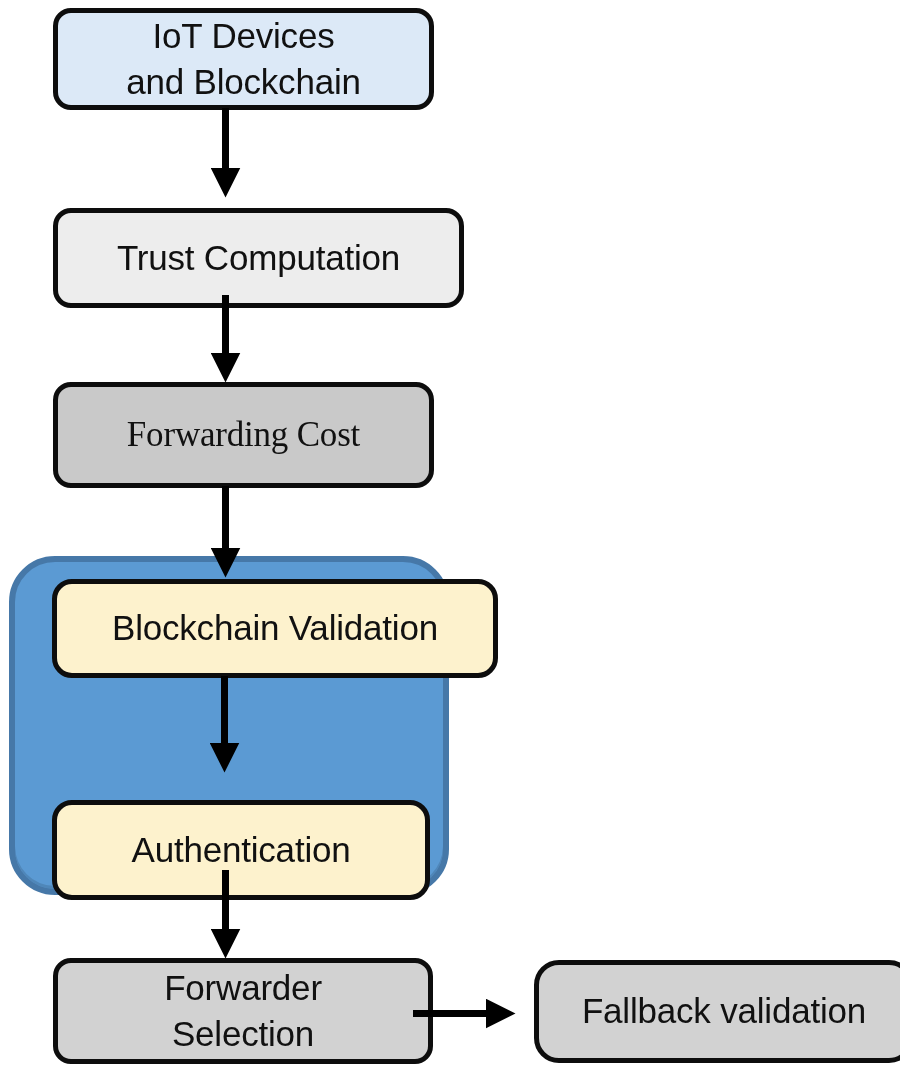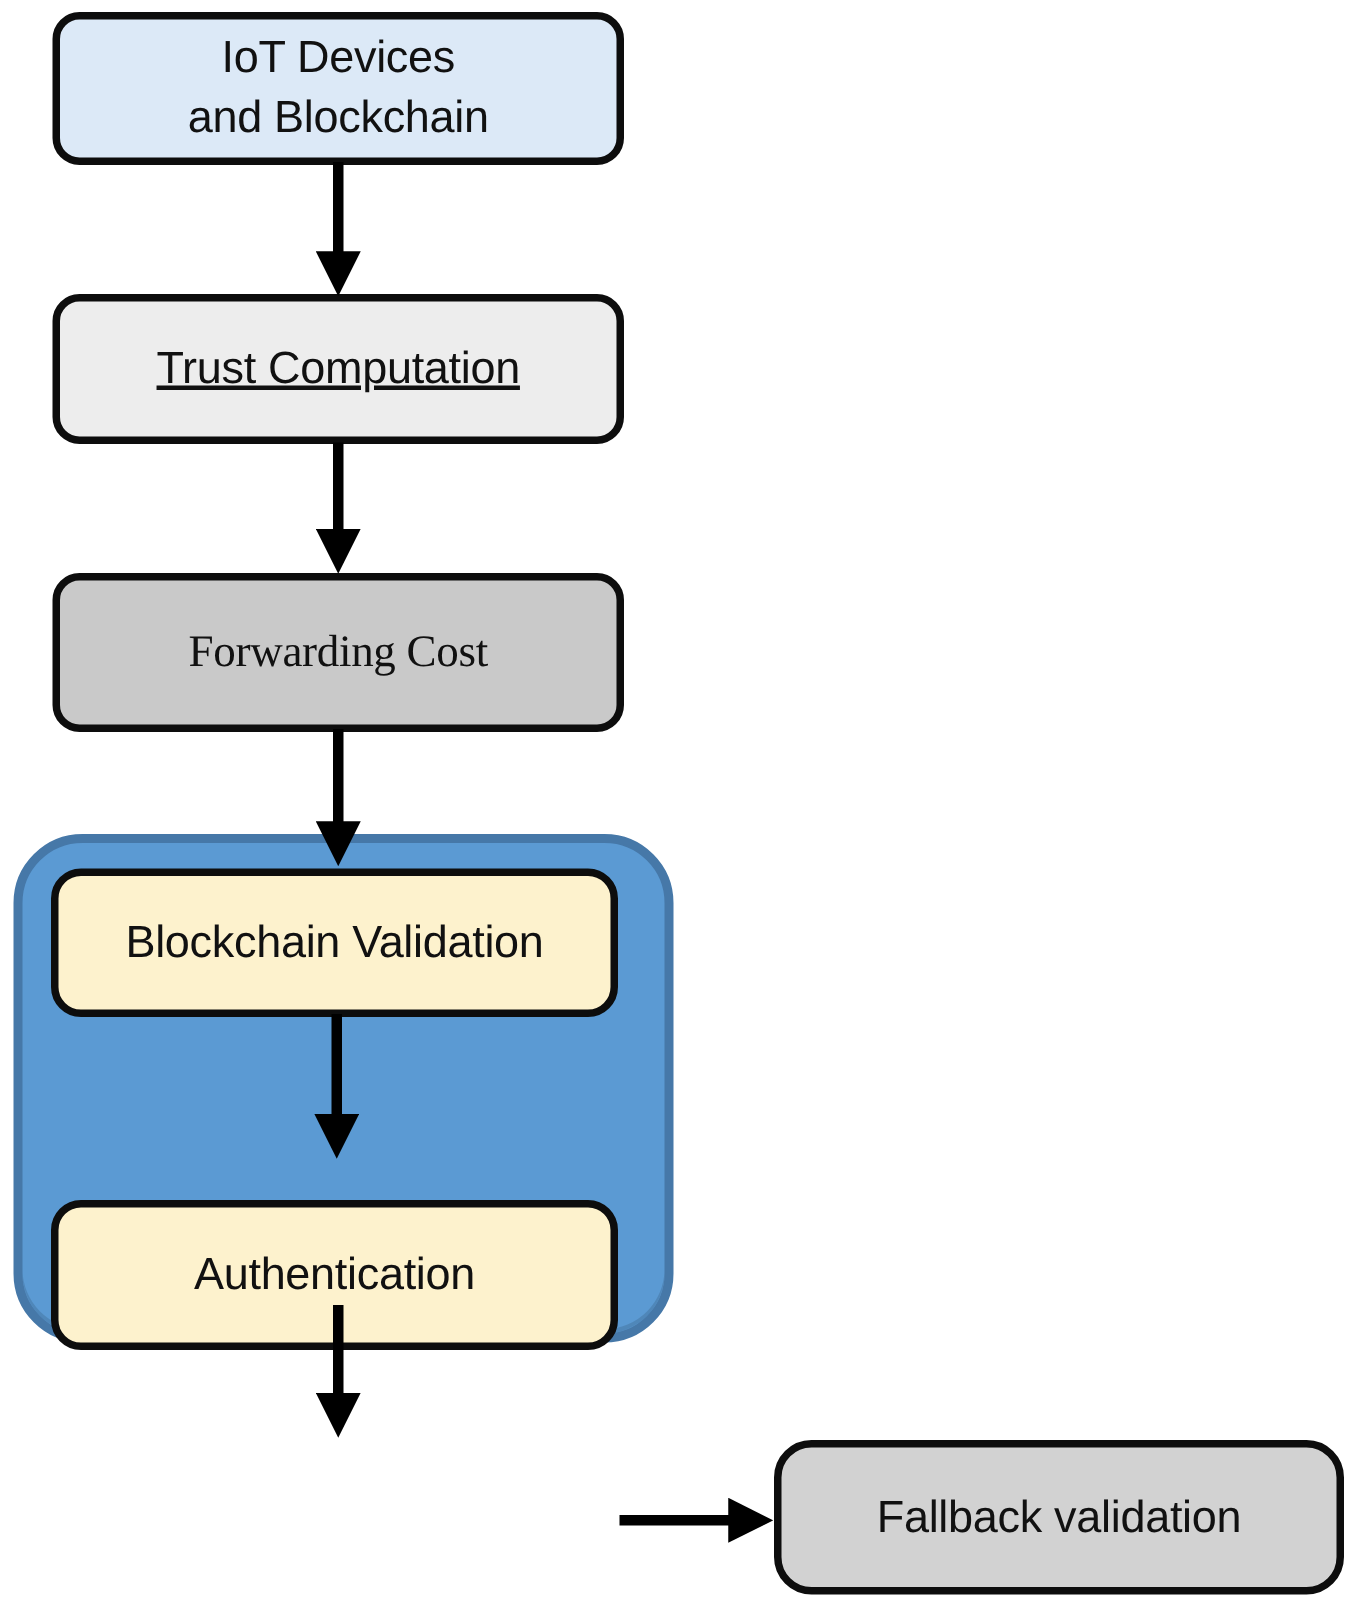--- a/index.html
+++ b/index.html
@@ -19,23 +19,24 @@
     position: absolute;
     box-sizing: border-box;
     border: 5px solid var(--node-border, #0d0d0d);
     border-radius: 18px;
     display: flex;
     flex-direction: column;
     align-items: center;
     justify-content: center;
     text-align: center;
     color: #111111;
-    font-size: 30px;
+    font-size: 35px;
     line-height: 1.32;
     letter-spacing: -0.2px;
+    margin-left: 18px;
   }
   .node .label { display: block; white-space: nowrap; }
   .node-iot        { background: var(--iot-fill, #dce9f7); }
   .node-trust      { background: var(--trust-fill, #ededed); }
   .node-forwarding { background: var(--forwarding-fill, #c9c9c9); }
   .node-cream      { background: var(--validation-fill, #fdf2cd); border-radius: 20px; }
   .node-forwarder  { background: var(--selection-fill, #d2d2d2); }
   .node-fallback   { background: var(--fallback-fill, #d2d2d2); border-radius: 25px; }
   .group {
     position: absolute;
@@ -59,36 +60,40 @@
 
 <div class="canvas">
 
   <div class="group" style="left:9px; top:556px; width:440px; height:339px;"></div>
 
   <div class="node node-iot" style="left:35px; top:8px; width:381px; height:102px;">
     <span class="label">IoT Devices</span>
     <span class="label">and Blockchain</span>
   </div>
 
-  <div class="node node-trust" style="left:35px; top:196px; width:381px; height:100px;text-decoration:underline;">
+  <div class="node node-trust" style="left:35px; top:208px; width:411px; height:100px;">
     <span class="label">Trust Computation</span>
   </div>
 
   <div class="node node-forwarding" style="left:35px; top:382px; width:381px; height:106px;font-family:Liberation Serif, serif;">
     <span class="label">Forwarding Cost</span>
   </div>
 
-  <div class="node node-cream" style="left:34px; top:579px; width:378px; height:99px;">
+  <div class="node node-cream" style="left:34px; top:579px; width:446px; height:99px;">
     <span class="label">Blockchain Validation</span>
   </div>
 
   <div class="node node-cream" style="left:34px; top:800px; width:378px; height:100px;">
     <span class="label">Authentication</span>
   </div>
 
+  <div class="node node-forwarder" style="left:35px; top:958px; width:380px; height:106px;">
+    <span class="label">Forwarder</span>
+    <span class="label">Selection</span>
+  </div>
 
   <div class="node node-fallback" style="left:516px; top:960px; width:380px; height:103px;">
     <span class="label">Fallback validation</span>
   </div>
 
   <svg class="arrows" width="900" height="1071" viewBox="0 0 900 1071">
     <defs>
       <marker id="ah" viewBox="0 0 10 10" refX="7.5" refY="5" markerWidth="30" markerHeight="30" orient="auto" markerUnits="userSpaceOnUse">
         <path d="M0,0 L10,5 L0,10 Z" fill="#000000"></path>
       </marker>

